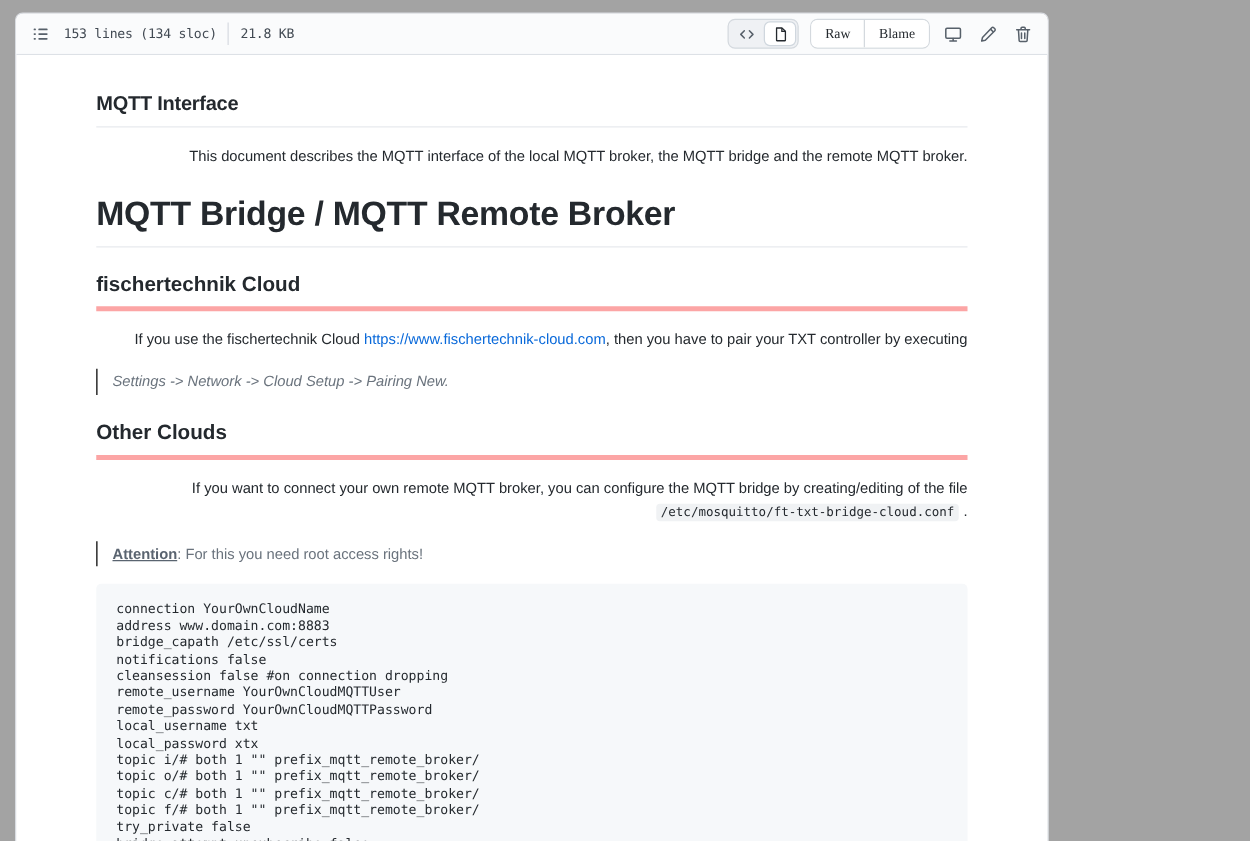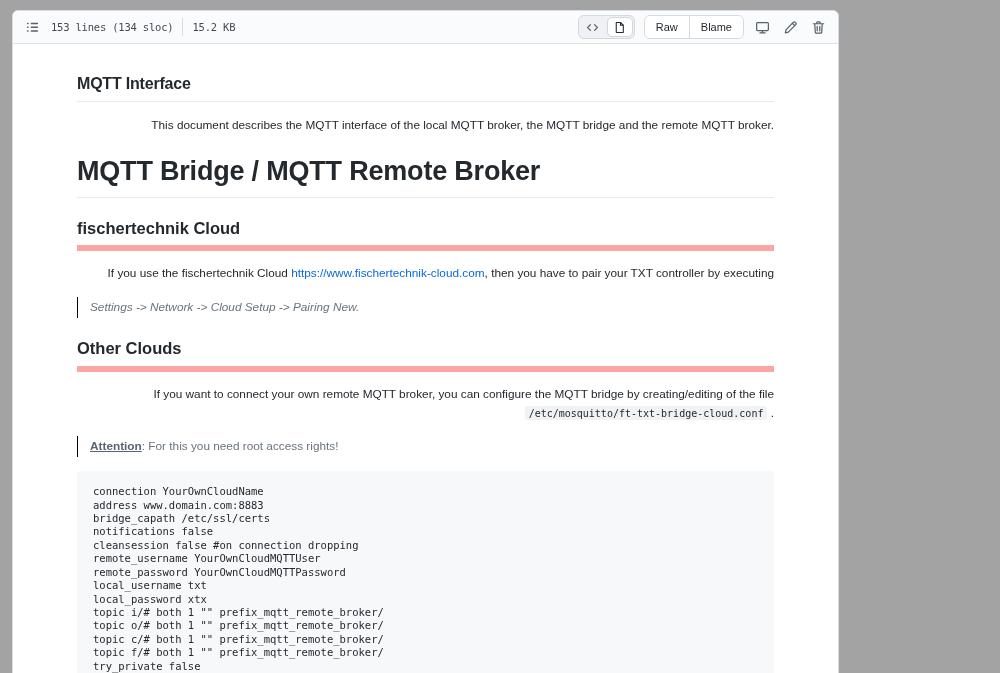--- a/index.html
+++ b/index.html
@@ -39,36 +39,36 @@
   .seg{
     background:none;border:1px solid transparent;border-radius:5px;
     width:26px;height:20px;display:flex;align-items:center;justify-content:center;
     color:#57606a;padding:0;cursor:pointer;
   }
   .seg.active{background:#ffffff;border:1px solid #d0d7de;color:#24292e;}
   .seg svg{width:13px;height:13px;display:block;}
   .btn-group{display:flex;border:1px solid #d4d9de;border-radius:6px;overflow:hidden;background:#fff;}
   .gbtn{
     background:#fff;border:none;padding:3px 11px;font-size:11px;color:#24292e;
-    font-family:Liberation Sans, sans-serif;cursor:pointer;line-height:16px;
+    font-family:Liberation Serif, serif;cursor:pointer;line-height:16px;
   }
   .gbtn + .gbtn{border-left:1px solid #d4d9de;}
   
   .markdown{padding:30px 64px 60px;font-size:11.8px;line-height:1.6;color:#24292e;}
   .markdown h1{
     font-size:16px;font-weight:600;margin:0 0 14px;padding-bottom:7px;
     border-bottom:1px solid #e8eaee;line-height:1.25;letter-spacing:-0.2px;
   }
   .markdown h2{
     font-size:27px;font-weight:600;margin:20px 0 14px;padding-bottom:8px;
     border-bottom:1px solid #e8eaee;line-height:1.25;letter-spacing:-0.2px;
   }
   .markdown h3{
     font-size:16.5px;font-weight:600;margin:20px 0 13px;padding-bottom:7px;
-    border-bottom:6px solid #fca5a5;line-height:1.25;
+    border-bottom:4px solid #fca5a5;line-height:1.25;
   }
   .markdown p{margin:0 0 14px;text-align:right;}
   .markdown a.link{color:#0969da;text-decoration:none;}
   .markdown blockquote{
     margin:0 0 14px;padding:1px 0 1px 12px;border-left:1px solid #000000;
     color:#6a737d;
   }
   .markdown blockquote.italic{font-style:italic;}
   .markdown blockquote strong{color:#5a6470;font-weight:700;text-decoration:underline;}
   code.inline{
@@ -92,21 +92,21 @@
       <div class="fh-left">
         <button class="icon-btn">
           <span>
             <svg viewBox="0 0 16 16" width="15" height="15">
                 <path fill="currentColor" d="M2 3.75A.75.75 0 0 1 2.75 3h.5a.75.75 0 0 1 0 1.5h-.5A.75.75 0 0 1 2 3.75zm0 4A.75.75 0 0 1 2.75 7h.5a.75.75 0 0 1 0 1.5h-.5A.75.75 0 0 1 2 7.75zm0 4a.75.75 0 0 1 .75-.75h.5a.75.75 0 0 1 0 1.5h-.5a.75.75 0 0 1-.75-.75zM6 3.75A.75.75 0 0 1 6.75 3h6.5a.75.75 0 0 1 0 1.5h-6.5A.75.75 0 0 1 6 3.75zm0 4A.75.75 0 0 1 6.75 7h6.5a.75.75 0 0 1 0 1.5h-6.5A.75.75 0 0 1 6 7.75zm0 4a.75.75 0 0 1 .75-.75h6.5a.75.75 0 0 1 0 1.5h-6.5a.75.75 0 0 1-.75-.75z"></path>
               </svg>
           </span>
         </button>
         <span class="meta-text">153 lines (134 sloc)</span>
         <span class="v-divider"></span>
-        <span class="meta-text">15.2 KB</span>
+        <span class="meta-text">21.8 KB</span>
       </div>
 
       <div class="fh-right">
         <div class="seg-toggle">
           <button class="seg">
             <span>
               <svg viewBox="0 0 16 16" width="13" height="13" fill="none" stroke="currentColor" stroke-width="1.5" stroke-linecap="round" stroke-linejoin="round">
                   <path d="M5.5 4.5 2 8l3.5 3.5M10.5 4.5 14 8l-3.5 3.5"></path>
                 </svg>
             </span>

